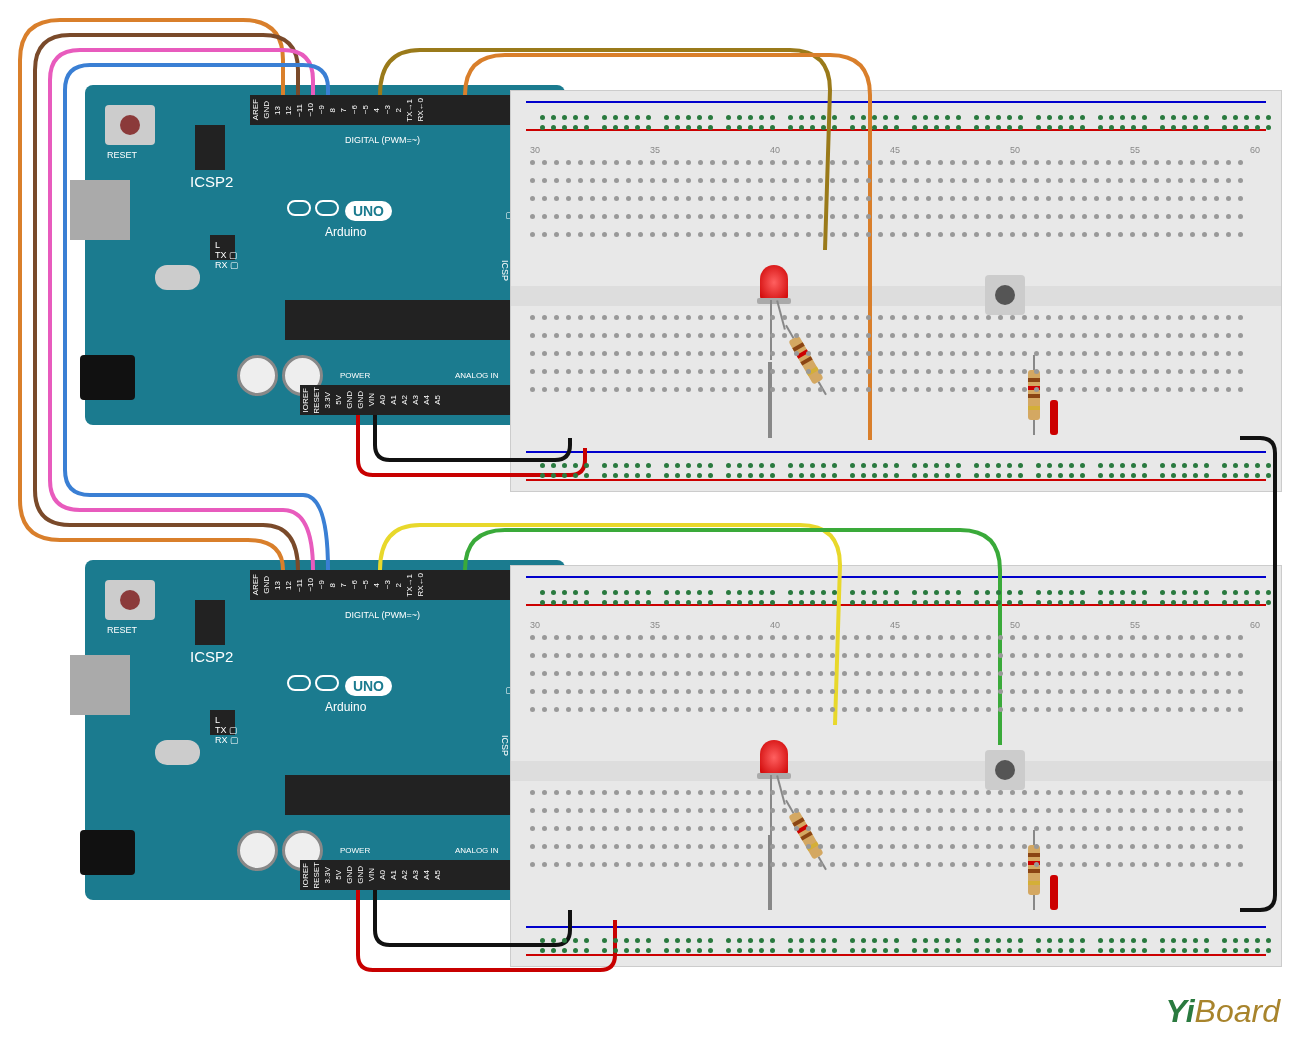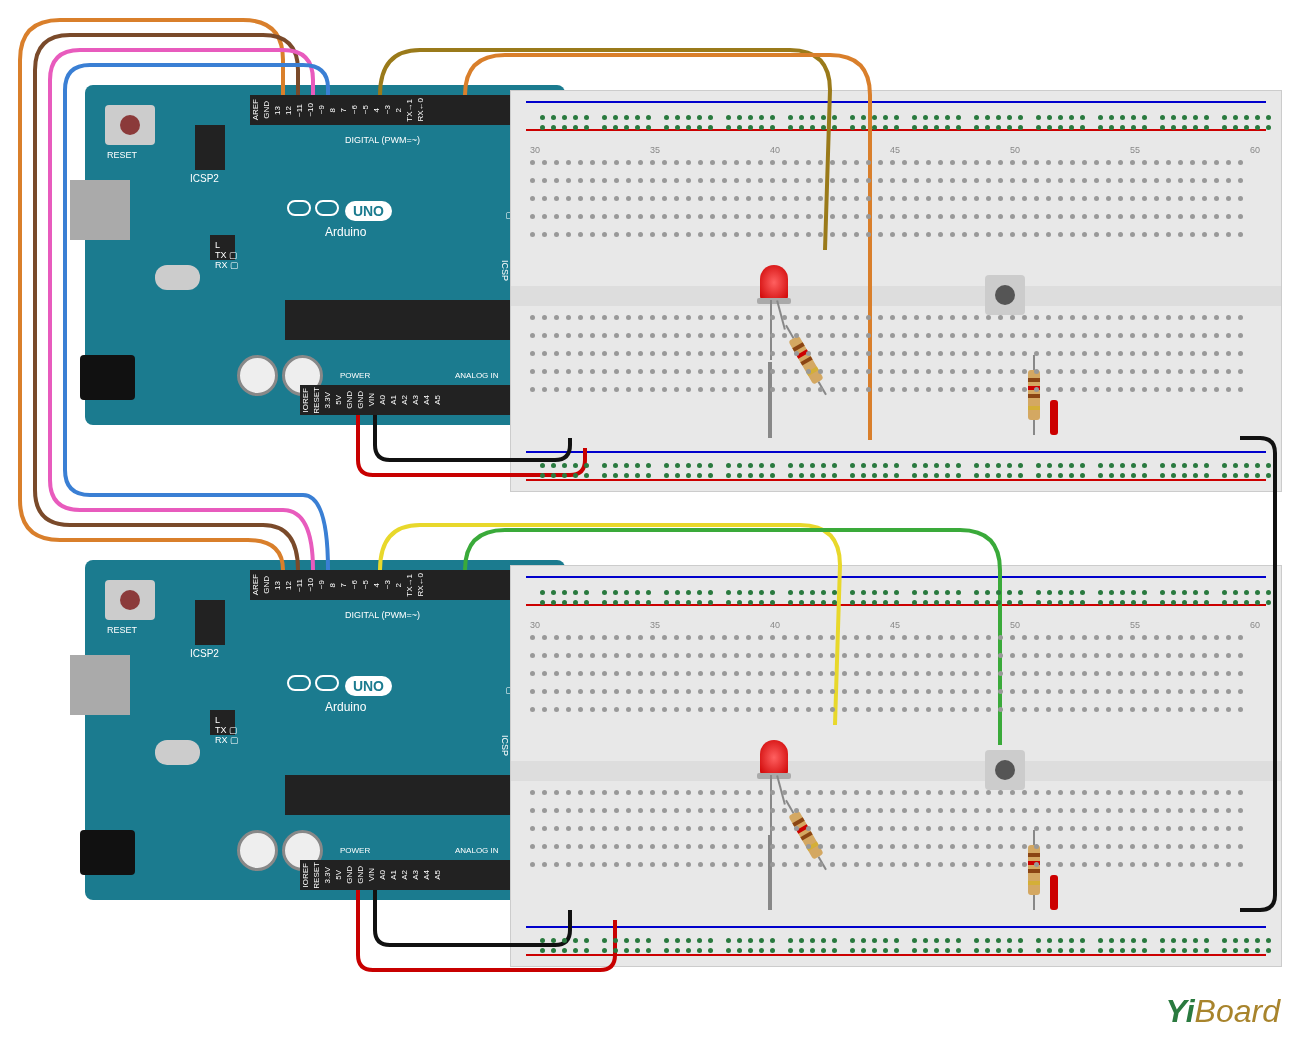--- a/index.html
+++ b/index.html
@@ -18,21 +18,21 @@
 .reset-btn::after{content:"";position:absolute;top:10px;left:15px;width:20px;height:20px;background:#8b3a3a;border-radius:50%}
 .reset-lbl{position:absolute;top:65px;left:22px;color:#fff;font-size:9px}
 .usb-port{position:absolute;top:95px;left:-15px;width:60px;height:60px;background:#aaa}
 .dc-jack{position:absolute;bottom:25px;left:-5px;width:55px;height:45px;background:#111;border-radius:4px}
 .caps{position:absolute;bottom:25px;left:150px}
 .cap{display:inline-block;width:35px;height:35px;background:#eee;border:3px solid #888;border-radius:50%;margin:0 2px}
 .icsp{position:absolute;width:30px;height:45px;background:#222}
 .icsp1{top:170px;right:20px}
 .icsp2{top:40px;left:110px}
 .icsp-lbl{position:absolute;color:#fff;font-size:9px;writing-mode:vertical-rl}
-.pin-lbl{color:#fff;font-size:10px;position:absolute}
+.pin-lbl{color:#fff;font-size:15px;position:absolute}
 .tx-rx{position:absolute;top:155px;left:130px;color:#fff;font-size:9px}
 .on-led{position:absolute;top:125px;right:35px;color:#fff;font-size:9px}
 .digital-lbl{position:absolute;top:50px;left:260px;color:#fff;font-size:9px}
 .power-lbl{position:absolute;bottom:45px;left:255px;color:#fff;font-size:8px}
 .analog-lbl{position:absolute;bottom:45px;left:370px;color:#fff;font-size:8px}
 .crystal{position:absolute;top:180px;left:70px;width:45px;height:25px;background:#ccc;border-radius:12px}
 .small-chip{position:absolute;top:150px;left:125px;width:25px;height:25px;background:#222}
 
 .breadboard{position:absolute;width:770px;height:400px;background:#e8e8e8;border:1px solid #ccc}
 .bb-rail{position:absolute;width:740px;height:30px;left:15px}

